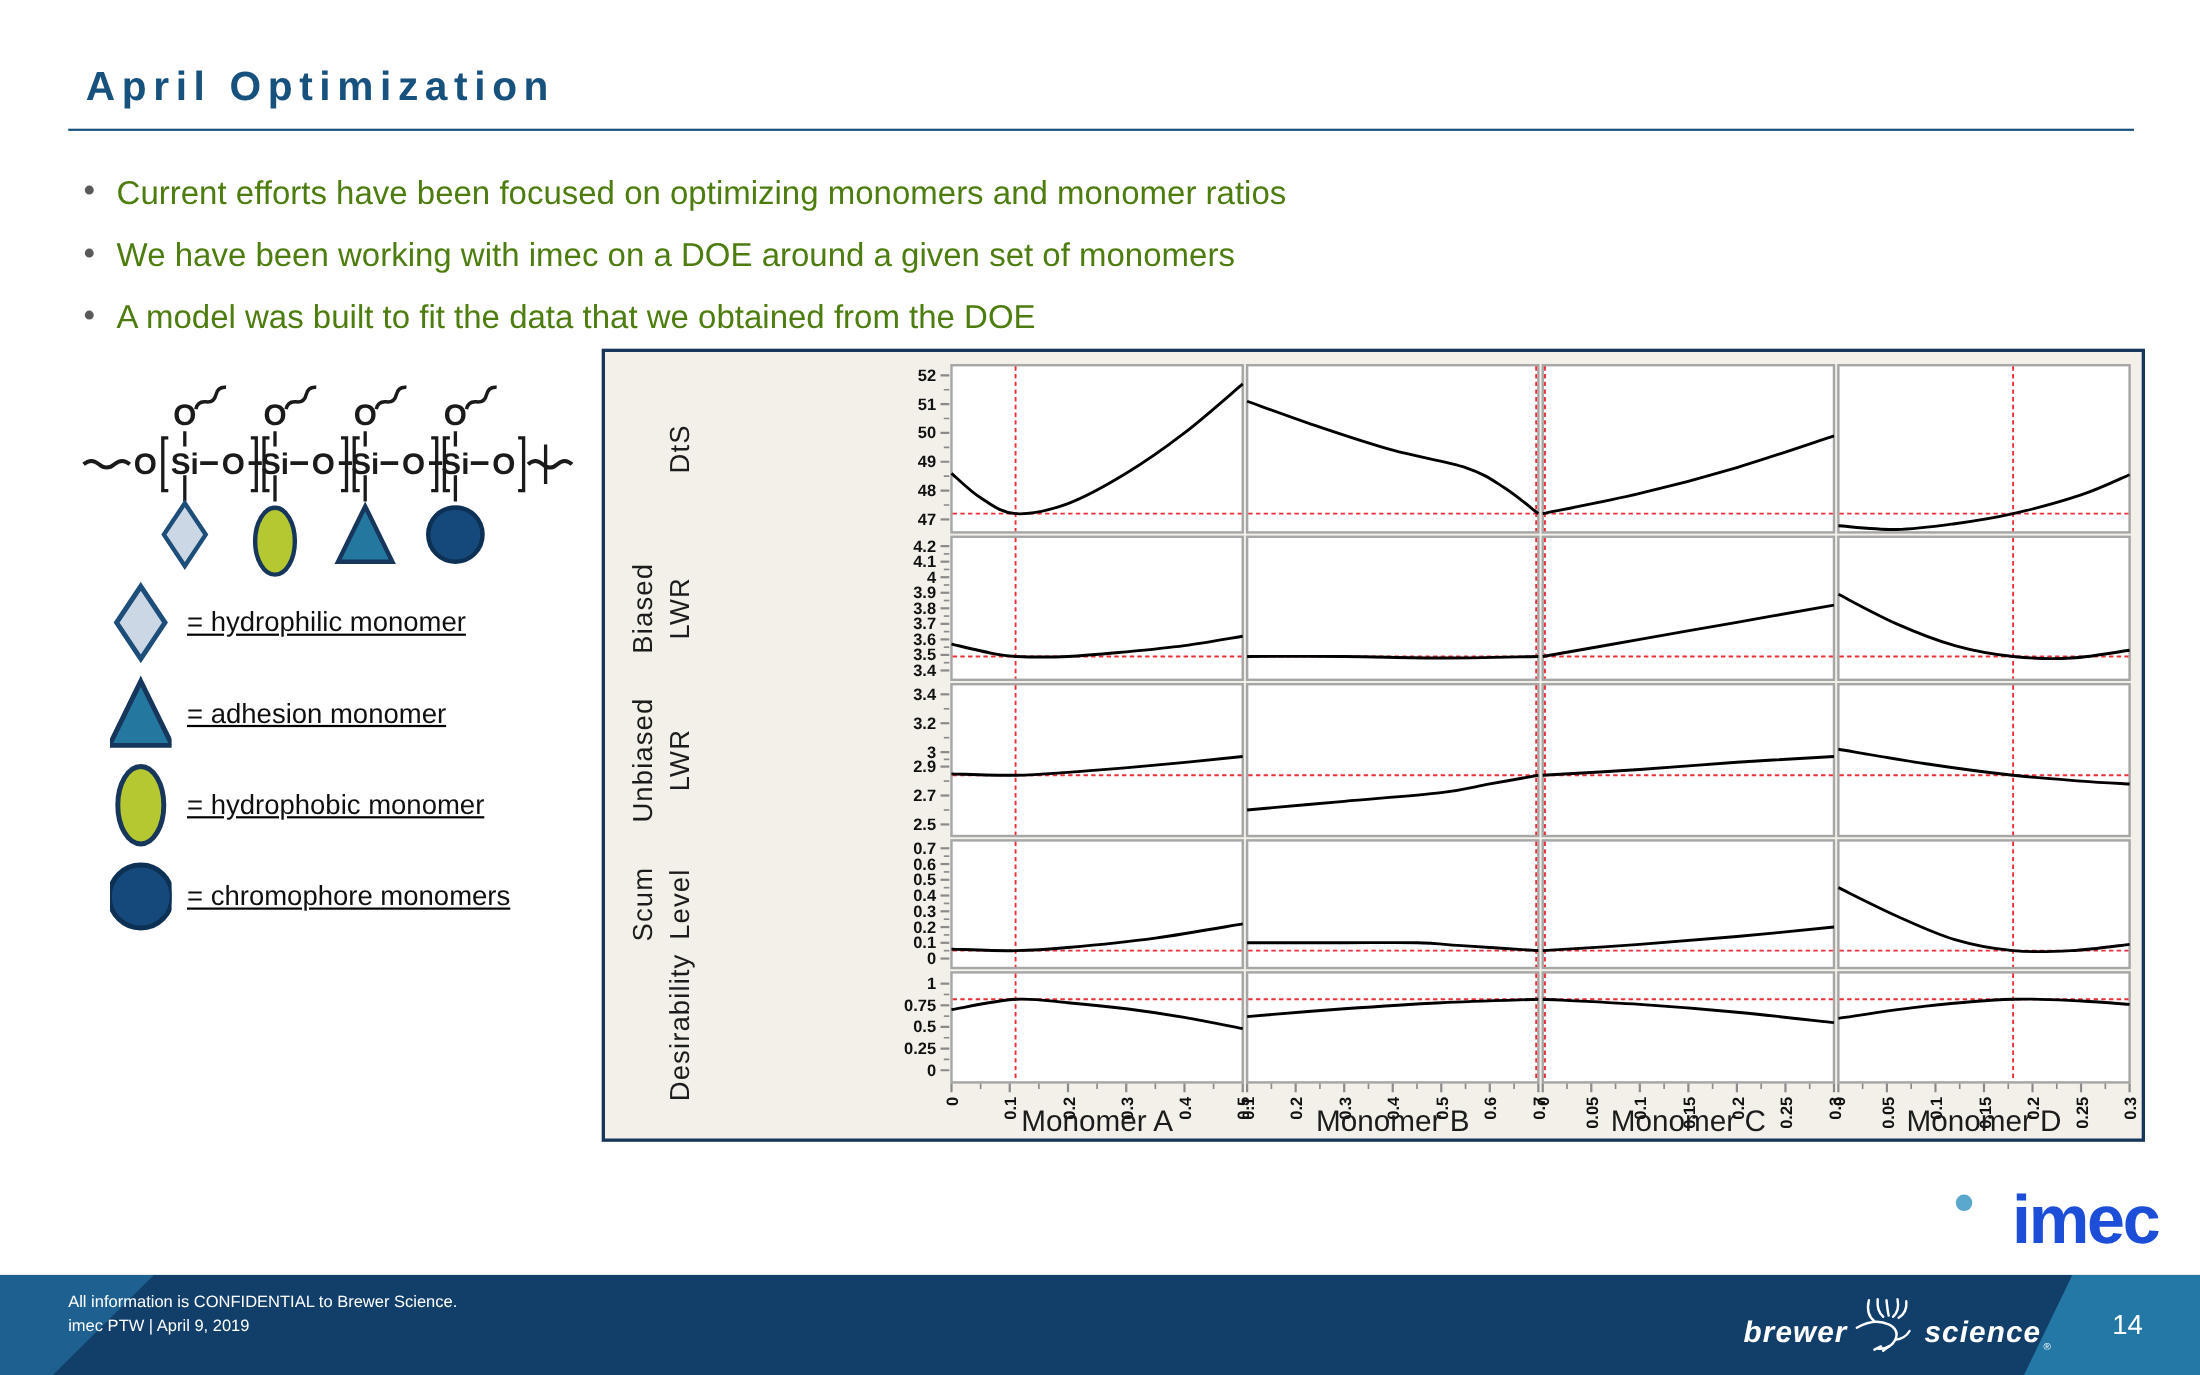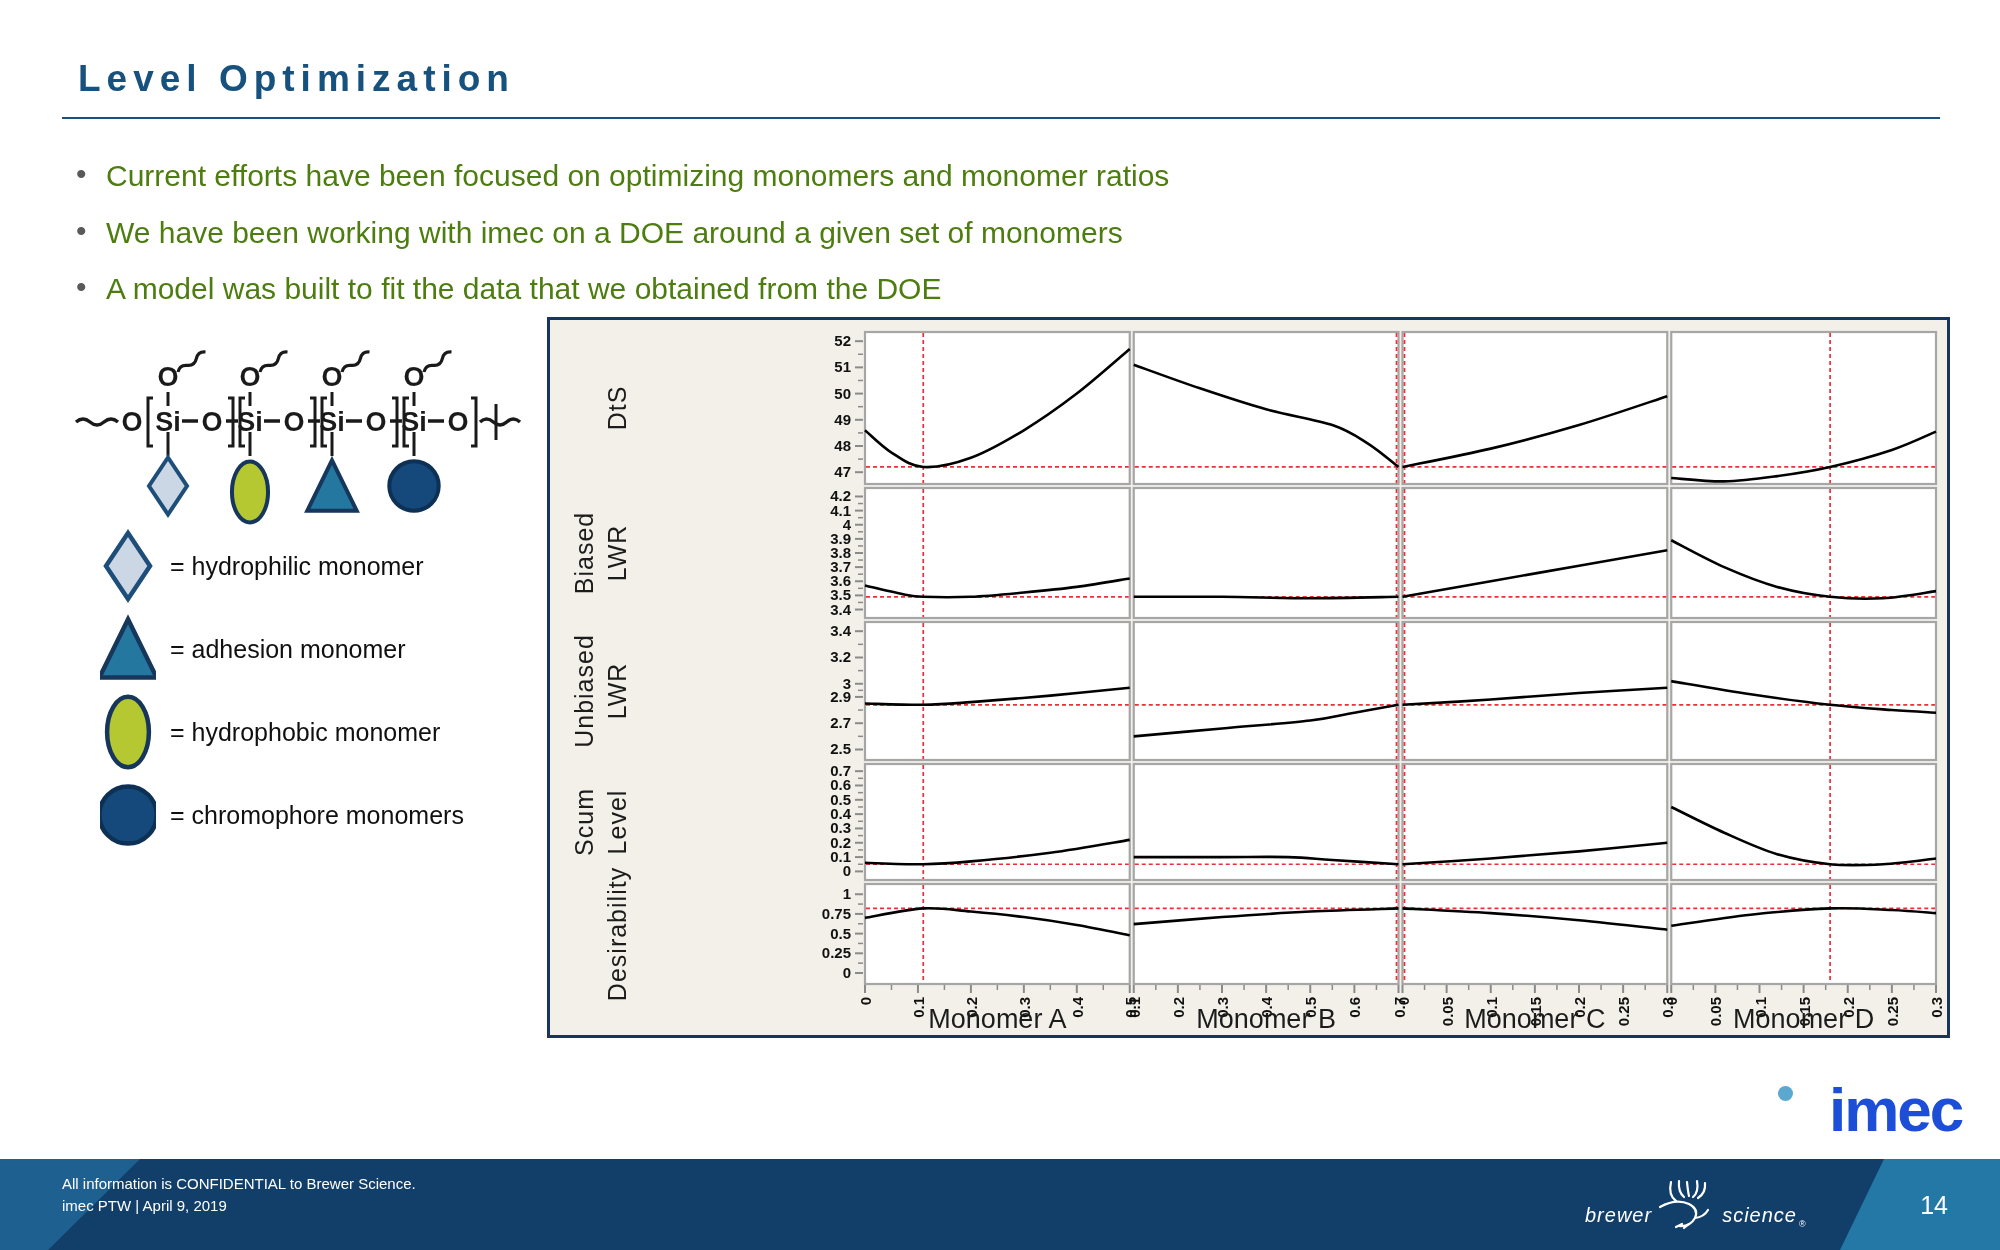--- a/index.html
+++ b/index.html
@@ -6,47 +6,47 @@
   .slide{position:relative;width:2000px;height:1250px;background:#ffffff;overflow:hidden;
          font-family:"Liberation Sans",sans-serif;}
   .title{position:absolute;left:78px;top:58px;font-size:37px;font-weight:bold;
          letter-spacing:6px;color:#17517e;}
   .title-rule{position:absolute;left:62px;top:117px;width:1878px;height:2px;background:#17517e;}
   .bullets{position:absolute;left:76px;top:160px;margin:0;padding:0;list-style:none;width:1300px;}
   .bullets li{position:relative;margin:0 0 25px 0;padding-left:30px;font-size:30px;
               line-height:1.05;color:#4d7c0f;}
   .bullets li::before{content:"\2022";position:absolute;left:0;top:-2px;color:#595959;font-size:30px;}
   .structure-wrap{position:absolute;left:72px;top:346px;}
-  .legend{position:absolute;left:100px;top:532px;display:flex;flex-direction:column;gap:15px;}
+  .legend{position:absolute;left:100px;top:532px;display:flex;flex-direction:column;gap:15px;text-decoration:underline;}
   .legend-item{display:flex;align-items:center;height:68px;}
   .legend-shape{width:56px;height:80px;flex:0 0 56px;}
   .legend-label{margin-left:14px;font-size:25px;color:#101010;}
   .chart-box{position:absolute;left:547px;top:317px;width:1403px;height:721px;
              box-sizing:border-box;border:3px solid #17365c;background:#f2f0e9;}
   .imec-logo{position:absolute;left:1778px;top:1082px;display:flex;align-items:flex-start;}
   .imec-dot{width:15px;height:15px;border-radius:50%;margin-top:4px;}
   .imec-text{margin-left:14px;font-size:62px;font-weight:bold;letter-spacing:-2px;
              line-height:0.9;color:#3c3c3b;}
   .footer{position:absolute;left:0;top:1159px;width:2000px;height:110px;background:#113f6a;}
   .footer-wedge{position:absolute;left:0;top:0;}
   .footer-teal{position:absolute;right:0;top:0;}
   .footer-text{position:absolute;left:62px;top:14px;color:#ffffff;font-size:15px;line-height:1.45;}
   .page-number{position:absolute;right:52px;top:32px;color:#ffffff;font-size:25px;text-align:center;}
   .brewer-logo{position:absolute;left:1585px;top:20px;display:flex;align-items:flex-end;color:#fff;}
-  .brewer-word{font-size:20px;font-weight:normal;font-style:italic;letter-spacing:1px;line-height:1;}
+  .brewer-word{font-size:27px;font-weight:bold;font-style:italic;letter-spacing:1px;line-height:1;}
   .brewer-bird{margin:0 4px -6px 4px;position:relative;}
   .brewer-reg{font-size:9px;align-self:flex-end;margin:0 0 -4px 2px;}
   svg text{font-family:"Liberation Sans",sans-serif;}
 </style>
 </head>
 <body>
 
 <div class="slide">
 
-  <div class="title" style="color: rgb(23, 81, 126);">Level Optimization</div>
+  <div class="title" style="color: rgb(23, 81, 126);">April Optimization</div>
   <div class="title-rule" style="background: rgb(23, 81, 126);"></div>
 
   <ul class="bullets">
     <li><span>Current efforts have been focused on optimizing monomers and monomer ratios</span></li>
     <li><span>We have been working with imec on a DOE around a given set of monomers</span></li>
     <li><span>A model was built to fit the data that we obtained from the DOE</span></li>
   </ul>
 
   <div class="structure-wrap">
     <svg id="structure-svg" width="575" height="190" viewBox="0 0 575 190">

